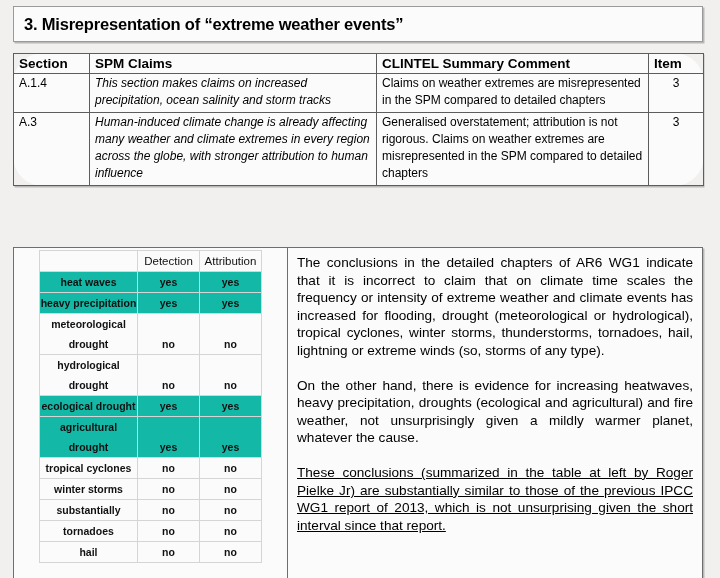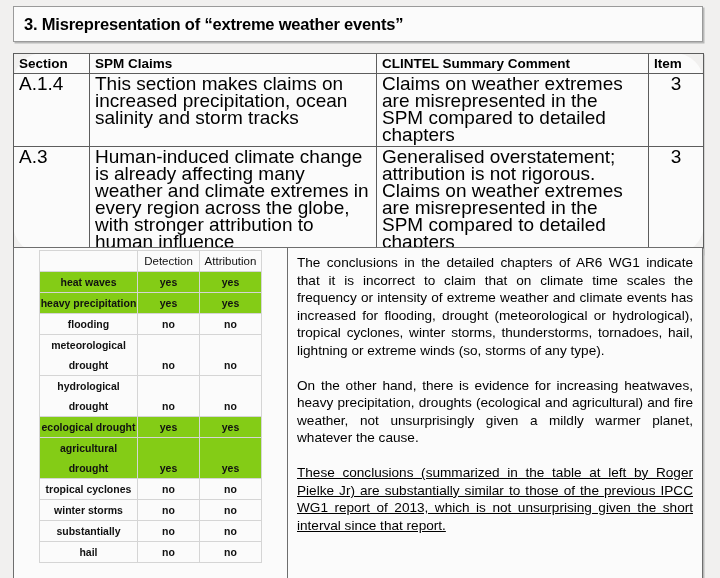--- a/index.html
+++ b/index.html
@@ -43,34 +43,34 @@
     border-collapse: collapse;
     width: 690px;
     background: #fbfbfb;
     table-layout: fixed;
     border-radius: 30px;
   }
   table.claims th, table.claims td {
     border: 1px solid #5d5d5d;
     vertical-align: top;
     padding: 1px 5px 3px 5px;
-    font-size: 19px;
+    font-size: 12px;
     line-height: 17px;
   }
   table.claims th {
     font-weight: bold;
     text-align: left;
     font-size: 13.5px;
     padding-bottom: 1px;
   }
   .col-section { width: 76px; }
   .col-spm     { width: 287px; }
   .col-clintel { width: 272px; }
   .col-item    { width: 55px; }
-  td.spm-claim { }
+  td.spm-claim { font-style: italic; }
   td.item-cell { text-align: center; }
   td.section-cell { letter-spacing: 0px; }
 
   
   .lower-panel {
     position: absolute;
     left: 13px; top: 247px; width: 690px; height: 386px;
     background: #fbfbfb;
     border: 1px solid #6e6e6e;
     box-sizing: border-box;
@@ -108,21 +108,21 @@
     line-height: 13px;
   }
   table.pielke th {
     font-weight: normal;
     font-size: 11.5px;
     border-bottom: 1px solid #d5d5d5;
   }
   .pk-label { width: 98px; }
   .pk-det   { width: 62px; }
   .pk-att   { width: 62px; }
-  tr.hl td { background: #84cc16; }
+  tr.hl td { background: #14b8a6; }
 
   
   .para {
     font-size: 13.6px;
     line-height: 17.6px;
     text-align: justify;
     margin: 0 0 17px 0;
   }
   .para:last-child { margin-bottom: 0; text-decoration: underline; }
 </style>
@@ -189,25 +189,20 @@
               <td>heat waves</td>
               <td>yes</td>
               <td>yes</td>
             </tr>
             <tr class="hl">
               <td>heavy precipitation</td>
               <td>yes</td>
               <td>yes</td>
             </tr>
             <tr>
-              <td>flooding</td>
-              <td>no</td>
-              <td>no</td>
-            </tr>
-            <tr>
               <td style="border-bottom: none; text-align: center;">meteorological</td>
               <td style="border-bottom: none;"></td>
               <td style="border-bottom: none;"></td>
             </tr>
             <tr>
               <td style="border-top: none;">drought</td>
               <td style="border-top: none;">no</td>
               <td style="border-top: none;">no</td>
             </tr>
             <tr>
@@ -240,20 +235,25 @@
               <td>no</td>
               <td>no</td>
             </tr>
             <tr>
               <td>winter storms</td>
               <td>no</td>
               <td>no</td>
             </tr>
             <tr>
               <td>substantially</td>
+              <td>no</td>
+              <td>no</td>
+            </tr>
+            <tr>
+              <td>tornadoes</td>
               <td>no</td>
               <td>no</td>
             </tr>
             <tr>
               <td>hail</td>
               <td>no</td>
               <td>no</td>
             </tr>
           </tbody>
       </table>

